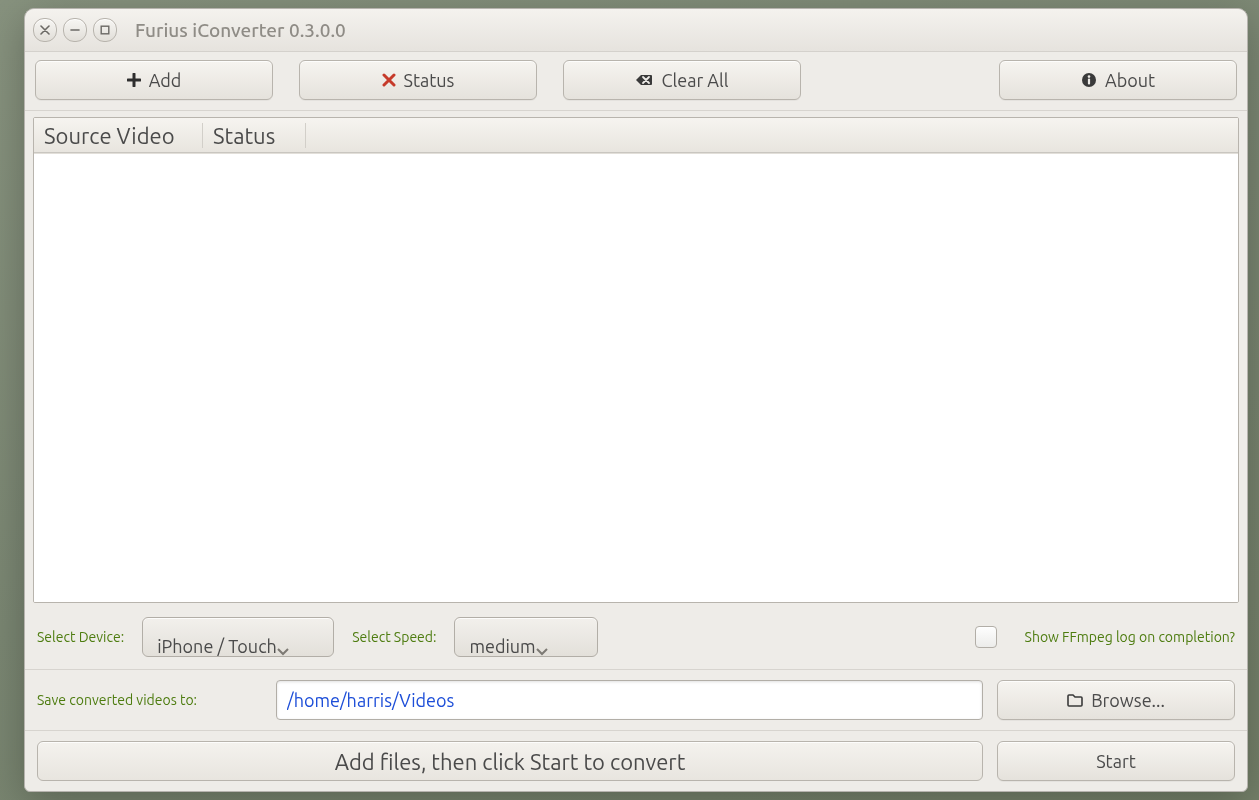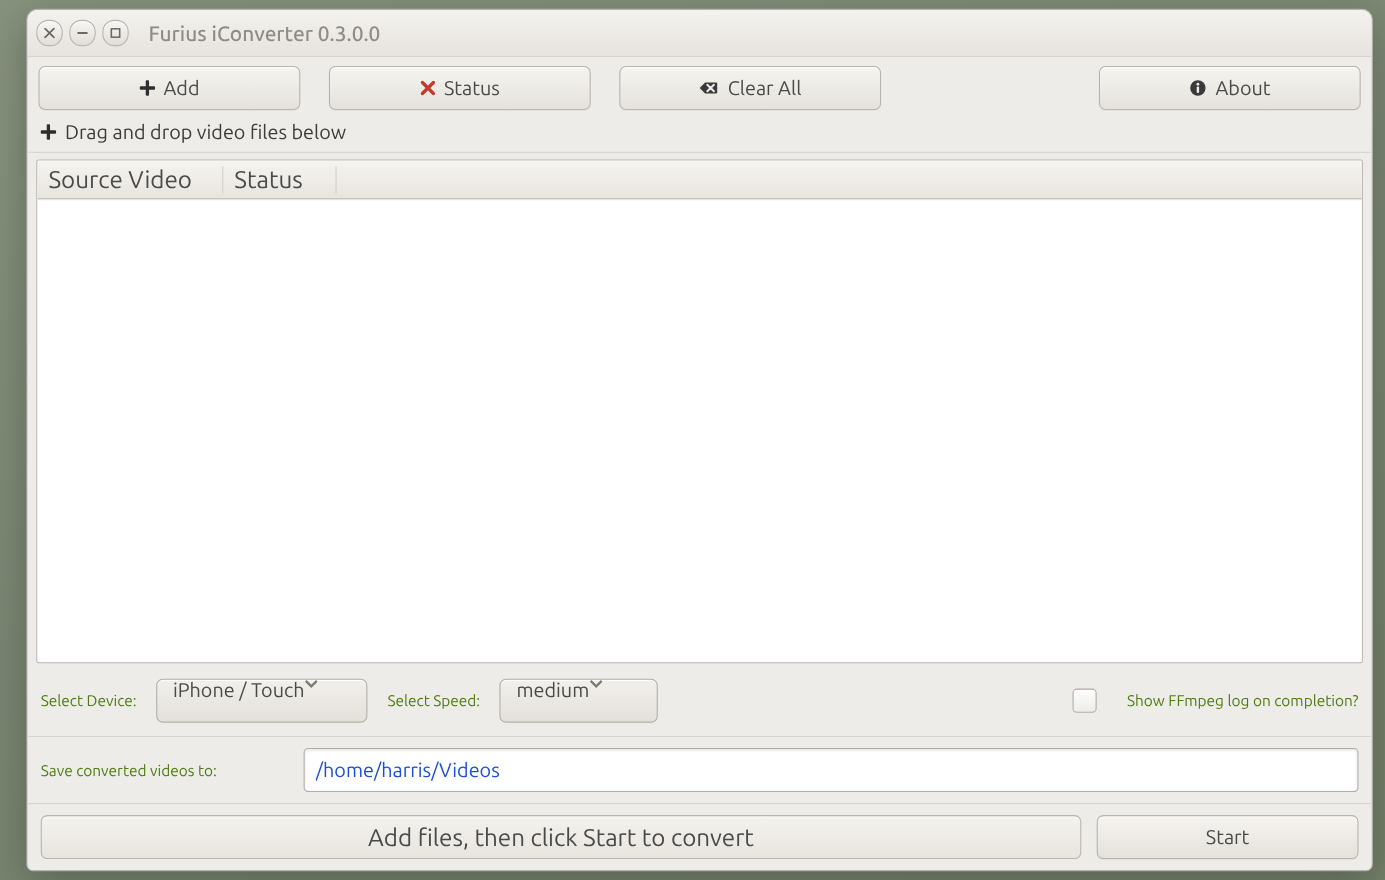--- a/index.html
+++ b/index.html
@@ -109,21 +109,21 @@
   .th.c1{width:148px;} .th.c2{width:82px;} .th.c3{flex:1; border-right:none;}
   .tbody { flex:1; background:#fff; border-top:1px solid #e2dfd9;}
   
   .opt-row {
     display:flex; align-items:center; gap:18px; padding: 6px 4px;
   }
   .label { font-size:14px; color:#4d7c0f; }
   .combo {
     height:38px; border:1px solid #b2aea7; border-radius:6px;
     background: linear-gradient(to bottom,#f2f0ec,#e3e0da);
-    display:inline-flex; align-items:flex-start; padding:0 12px 0 14px; gap:0;
+    display:inline-flex; align-items:flex-end; padding:0 12px 0 14px; gap:0;
     font-size:18px; color:#4a4a4a;
     box-shadow: inset 0 1px 0 rgba(255,255,255,.8);
   }
   .combo .tri { color:#7d7a74; }
   .chk {
     width:20px; height:20px; border:1px solid #b2aea7; border-radius:4px;
     background: linear-gradient(to bottom,#fefefe,#ececea);
     display:inline-block; margin-right:10px;
     box-shadow: inset 0 1px 0 rgba(255,255,255,.8);
   }
@@ -210,28 +210,20 @@
             <svg width="16" height="16" viewBox="0 0 16 16">
                 <circle cx="8" cy="8" r="7" fill="#3a3a3a"></circle>
                 <circle cx="8" cy="4.6" r="1.3" fill="#eeece8"></circle>
                 <rect x="6.9" y="6.6" width="2.2" height="6" rx="1" fill="#eeece8"></rect>
               </svg>
           </span>
           <span>About</span>
         </div>
       </div>
 
-      <div class="drag-row">
-        <span class="icon">
-          <svg width="14" height="14" viewBox="0 0 14 14">
-              <path d="M7 1 V13 M1 7 H13" stroke="#2e2e2e" stroke-width="3" stroke-linecap="round"></path>
-            </svg>
-        </span>
-        <span>Drag and drop video files below</span>
-      </div>
       <div class="hr"></div>
 
       <div class="table-wrap">
         <div class="thead">
           <div class="th c1">Source Video</div>
           <div class="th c2">Status</div>
         </div>
         <div class="tbody"></div>
       </div>
 
@@ -257,20 +249,28 @@
         <div style="flex:1"></div>
         <span class="chk"></span>
         <span class="label">Show FFmpeg log on completion?</span>
       </div>
 
       <div class="hr2"></div>
 
       <div class="path-row">
         <span class="label" style="min-width:225px">Save converted videos to:</span>
         <input class="textfield" type="text" value="/home/harris/Videos" style="">
+        <div class="btn">
+          <span class="icon">
+            <svg width="16" height="14" viewBox="0 0 16 14">
+                <path d="M1 3 A1 1 0 0 1 2 2 H6 L8 4 H14 A1 1 0 0 1 15 5 V12 A1 1 0 0 1 14 13 H2 A1 1 0 0 1 1 12 Z" fill="none" stroke="#3a3a3a" stroke-width="1.6"></path>
+              </svg>
+          </span>
+          <span>Browse...</span>
+        </div>
       </div>
 
       <div class="hr2"></div>
 
       <div class="bottom-row">
         <div class="progress">
           <span>Add files, then click Start to convert</span>
         </div>
         <div class="btn">
           <span>Start</span>

